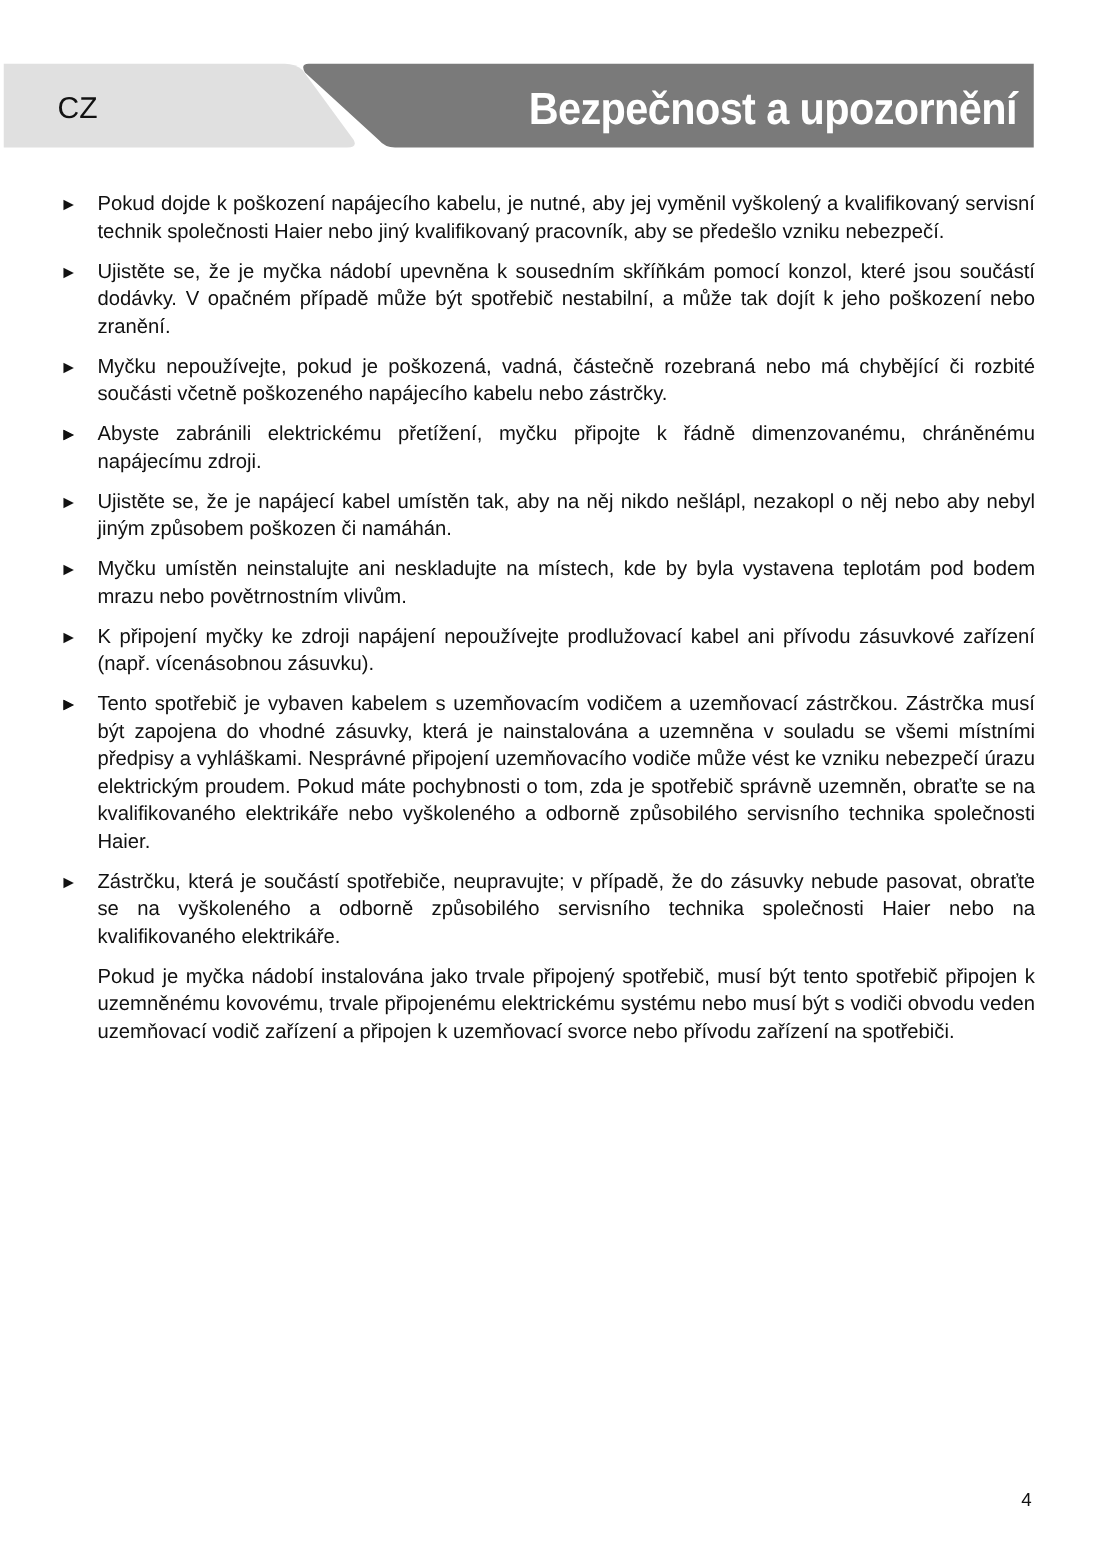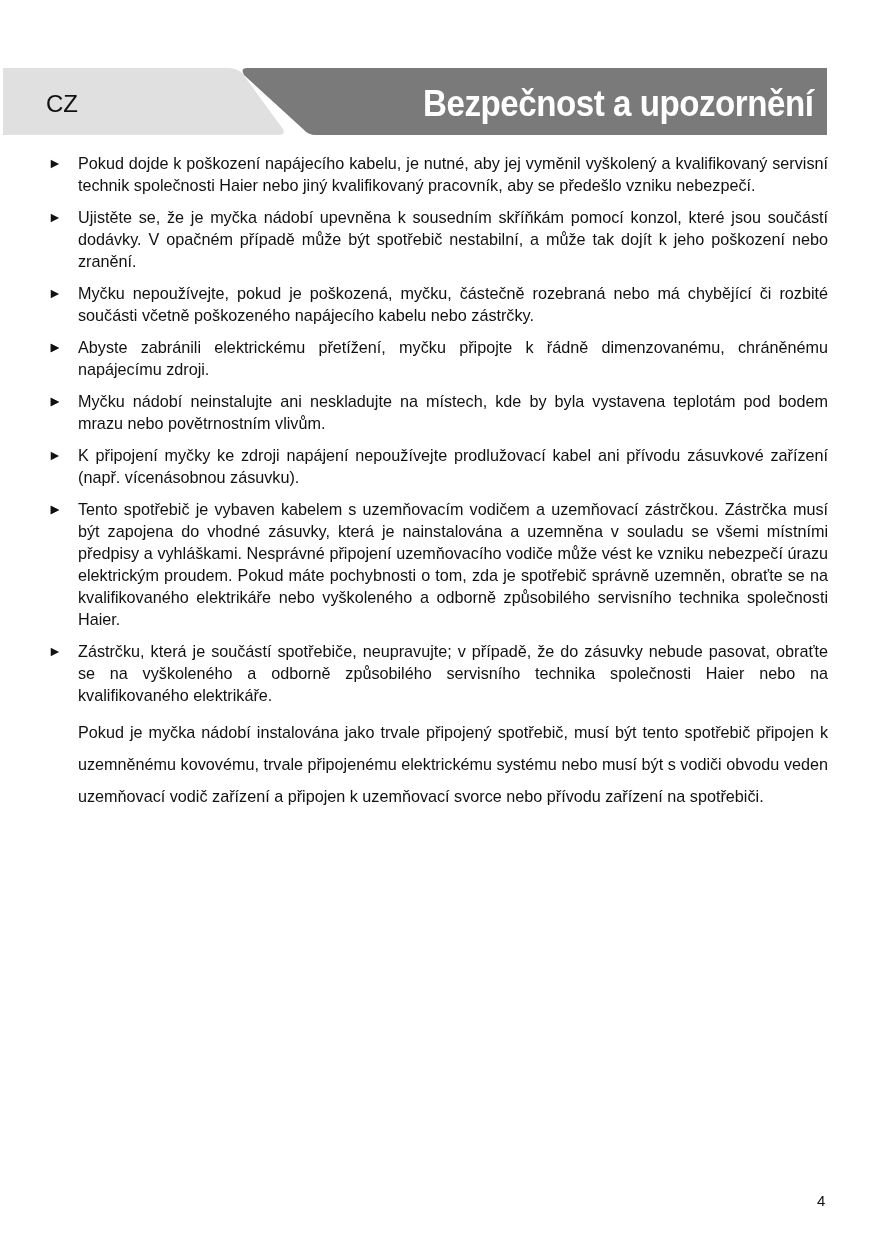--- a/index.html
+++ b/index.html
@@ -1,52 +1,52 @@
 <!DOCTYPE html>
 <html><head>
 <meta charset="utf-8">
 <style>
   html, body { margin: 0; padding: 0; background: #ffffff; }
   body { width: 874px; height: 1240px; position: relative; overflow: hidden;
          font-family: "Liberation Sans", sans-serif; color: #111; }
-  .header { position: absolute; left: 0; top: 0; width: 874px; height: 130px; margin-top: 17px; }
+  .header { position: absolute; left: 0; top: 0; width: 874px; height: 130px; }
   .header svg { position: absolute; left: 0; top: 0; }
   .lang { position: absolute; left: 46px; top: 73px; font-size: 24px; color: #111;
           font-family: "Liberation Sans", sans-serif; }
   .title { position: absolute; right: 60px; top: 66px; font-size: 36px; font-weight: bold;
            color: #ffffff; font-family: "Liberation Sans", sans-serif; letter-spacing: -0.5px;
            transform: scaleX(0.92); transform-origin: right center; white-space: nowrap; }
   .content { position: absolute; left: 48px; top: 152px; width: 780px; }
   .item { position: relative; padding-left: 30px; margin-bottom: 10px;
           font-size: 16.2px; line-height: 22px; text-align: justify; }
   .item .bullet { position: absolute; left: 0; top: 0; font-size: 14px; line-height: 22px; }
-  .para { padding-left: 30px; font-size: 16.2px; line-height: 32px; text-align: justify;
+  .para { padding-left: 30px; font-size: 16.2px; line-height: 22px; text-align: justify;
           margin-top: 2px; }
   .page-num { position: absolute; left: 817px; top: 1192px; font-size: 15px; }
 </style>
 </head>
 <body>
 
 <div class="header">
   <svg width="874" height="130">
     <path d="M3,51 L228,51 Q236,51 242,56 L283,112 Q286,118 278,118 L3,118 Z" fill="#e0e0e0"></path>
     <path d="M247,51 L827,51 L827,118 L316,118 Q308,118 303,112 L244,58 Q240,51 247,51 Z" fill="#7a7a7a"></path>
   </svg>
   <div class="lang">CZ</div>
   <div class="title">Bezpečnost a upozornění</div>
 </div>
 
 <div class="content">
   <div class="item"><span class="bullet">►</span><span>Pokud dojde k poškození napájecího kabelu, je nutné, aby jej vyměnil vyškolený a kvalifikovaný servisní technik společnosti Haier nebo jiný kvalifikovaný pracovník, aby se předešlo vzniku nebezpečí.</span></div>
   <div class="item"><span class="bullet">►</span><span>Ujistěte se, že je myčka nádobí upevněna k sousedním skříňkám pomocí konzol, které jsou součástí dodávky. V opačném případě může být spotřebič nestabilní, a může tak dojít k jeho poškození nebo zranění.</span></div>
-  <div class="item"><span class="bullet">►</span><span>Myčku nepoužívejte, pokud je poškozená, myčku, částečně rozebraná nebo má chybějící či rozbité součásti včetně poškozeného napájecího kabelu nebo zástrčky.</span></div>
+  <div class="item"><span class="bullet">►</span><span>Myčku nepoužívejte, pokud je poškozená, vadná, částečně rozebraná nebo má chybějící či rozbité součásti včetně poškozeného napájecího kabelu nebo zástrčky.</span></div>
   <div class="item"><span class="bullet">►</span></div>
   <div class="item"><span class="bullet">►</span><span>Abyste zabránili elektrickému přetížení, myčku připojte k řádně dimenzovanému, chráněnému napájecímu zdroji.</span></div>
-  <div class="item"><span class="bullet">►</span></div>
-  <div class="item"><span class="bullet">►</span><span>Myčku nádobí neinstalujte ani neskladujte na místech, kde by byla vystavena teplotám pod bodem mrazu nebo povětrnostním vlivům.</span></div>
+  <div class="item"><span class="bullet">►</span><span>Ujistěte se, že je napájecí kabel umístěn tak, aby na něj nikdo nešlápl, nezakopl o něj nebo aby nebyl jiným způsobem poškozen či namáhán.</span></div>
+  <div class="item"><span class="bullet">►</span><span>Myčku umístěn neinstalujte ani neskladujte na místech, kde by byla vystavena teplotám pod bodem mrazu nebo povětrnostním vlivům.</span></div>
   <div class="item"><span class="bullet">►</span><span>K připojení myčky ke zdroji napájení nepoužívejte prodlužovací kabel ani přívodu zásuvkové zařízení (např. vícenásobnou zásuvku).</span></div>
   <div class="item"><span class="bullet">►</span></div>
   <div class="item"><span class="bullet">►</span><span>Tento spotřebič je vybaven kabelem s uzemňovacím vodičem a uzemňovací zástrčkou. Zástrčka musí být zapojena do vhodné zásuvky, která je nainstalována a uzemněna v souladu se všemi místními předpisy a vyhláškami. Nesprávné připojení uzemňovacího vodiče může vést ke vzniku nebezpečí úrazu elektrickým proudem. Pokud máte pochybnosti o tom, zda je spotřebič správně uzemněn, obraťte se na kvalifikovaného elektrikáře nebo vyškoleného a odborně způsobilého servisního technika společnosti Haier.</span></div>
   <div class="item"><span class="bullet">►</span><span>Zástrčku, která je součástí spotřebiče, neupravujte; v případě, že do zásuvky nebude pasovat, obraťte se na vyškoleného a odborně způsobilého servisního technika společnosti Haier nebo na kvalifikovaného elektrikáře.</span></div>
   <div class="para">Pokud je myčka nádobí instalována jako trvale připojený spotřebič, musí být tento spotřebič připojen k uzemněnému kovovému, trvale připojenému elektrickému systému nebo musí být s vodiči obvodu veden uzemňovací vodič zařízení a připojen k uzemňovací svorce nebo přívodu zařízení na spotřebiči.</div>
 </div>
 
 <div class="page-num">4</div>
 
 </body></html>

